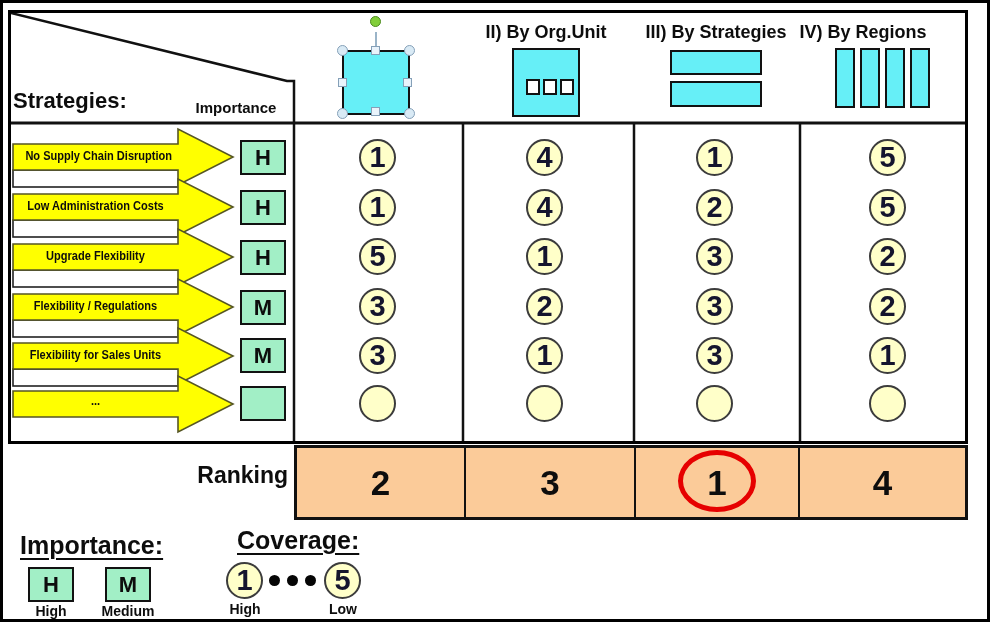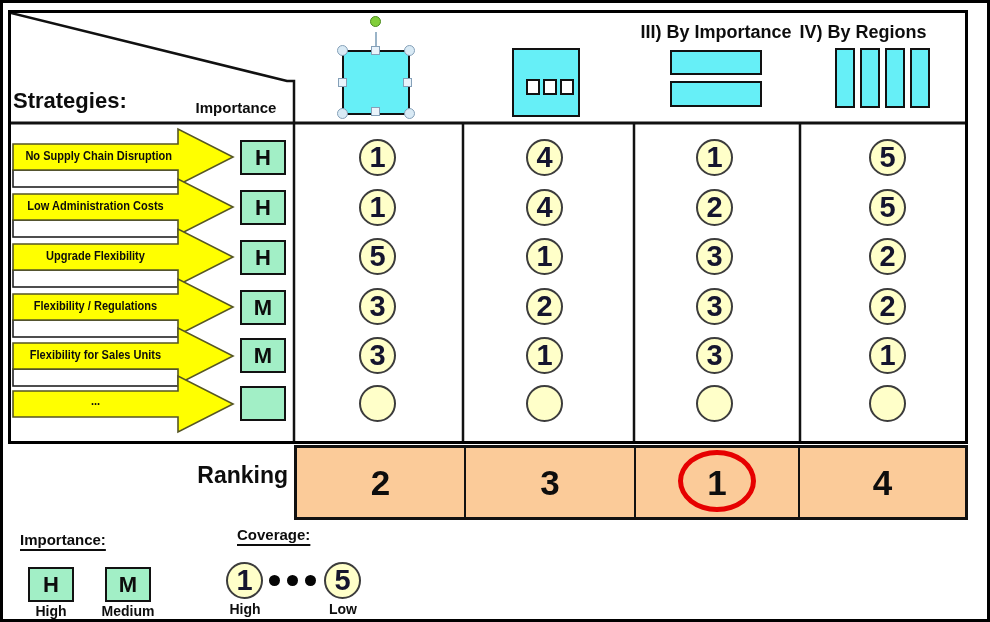--- a/index.html
+++ b/index.html
@@ -27,21 +27,21 @@
           display:flex;align-items:center;justify-content:center;font-size:22px;}
   .circle{position:absolute;width:37px;height:37px;border-radius:50%;background:#FFFFC9;border:2px solid #3c3c3c;
           box-sizing:border-box;display:flex;align-items:center;justify-content:center;font-size:29px;color:#15152e;}
   .rank-lbl{left:150px;top:462px;width:138px;text-align:right;font-size:23px;position:absolute;}
   .rankrow{position:absolute;left:294px;top:445px;width:674px;height:75px;background:#FBCB99;border:3px solid #111;
            box-sizing:border-box;display:flex;}
   .rankcell{display:flex;align-items:center;justify-content:center;font-size:35px;box-sizing:border-box;height:100%;}
   .rankcell + .rankcell{border-left:2.5px solid #111;}
   .redellipse{position:absolute;left:678px;top:450px;width:78px;height:62px;border:5px solid #E60000;border-radius:50%;
               box-sizing:border-box;z-index:10;background:transparent;}
-  .legendtitle{position:absolute;font-size:15px;text-decoration:underline;text-underline-offset:4px;text-decoration-thickness:2px;white-space:nowrap;}
+  .legendtitle{position:absolute;font-size:25px;text-decoration:underline;text-underline-offset:4px;text-decoration-thickness:2px;white-space:nowrap;}
   .legkey{position:absolute;font-size:14px;text-align:center;white-space:nowrap;}
   .dot{position:absolute;width:11px;height:11px;border-radius:50%;background:#050505;}
 </style>
 </head>
 <body>
 
 <div class="page">
 
   <div class="tablebox">
     <svg width="954" height="428" viewBox="0 0 954 428">
@@ -49,21 +49,22 @@
       <line class="gl glh" x1="0" y1="110" x2="954" y2="110"></line>
       <line class="gl" x1="452" y1="110" x2="452" y2="428"></line>
       <line class="gl" x1="623" y1="110" x2="623" y2="428"></line>
       <line class="gl" x1="789" y1="110" x2="789" y2="428"></line>
     </svg>
   </div>
 
   <div class="lbl strat-lbl">Strategies:</div>
   <div class="lbl imp-lbl">Importance</div>
 
-  <div class="coltitle" style="left:631px;">III) By Importance</div>
+  <div class="coltitle" style="left:461px;">II) By Org.Unit</div>
+  <div class="coltitle" style="left:631px;">III) By Strategies</div>
   <div class="coltitle" style="left:778px;">IV) By Regions</div>
 
   <div class="cyan" style="left:342px;top:50px;width:68px;height:65px;z-index:2;">
     <div class="rotline" style="left:31px;top:-20px;"></div>
     <div class="rot" style="left:26px;top:-36px;"></div>
     <div class="handle-c" style="left:-7px;top:-7px;"></div>
     <div class="handle-c" style="left:60px;top:-7px;"></div>
     <div class="handle-c" style="left:-7px;top:56px;"></div>
     <div class="handle-c" style="left:60px;top:56px;"></div>
     <div class="handle-s" style="left:27px;top:-6px;"></div>

